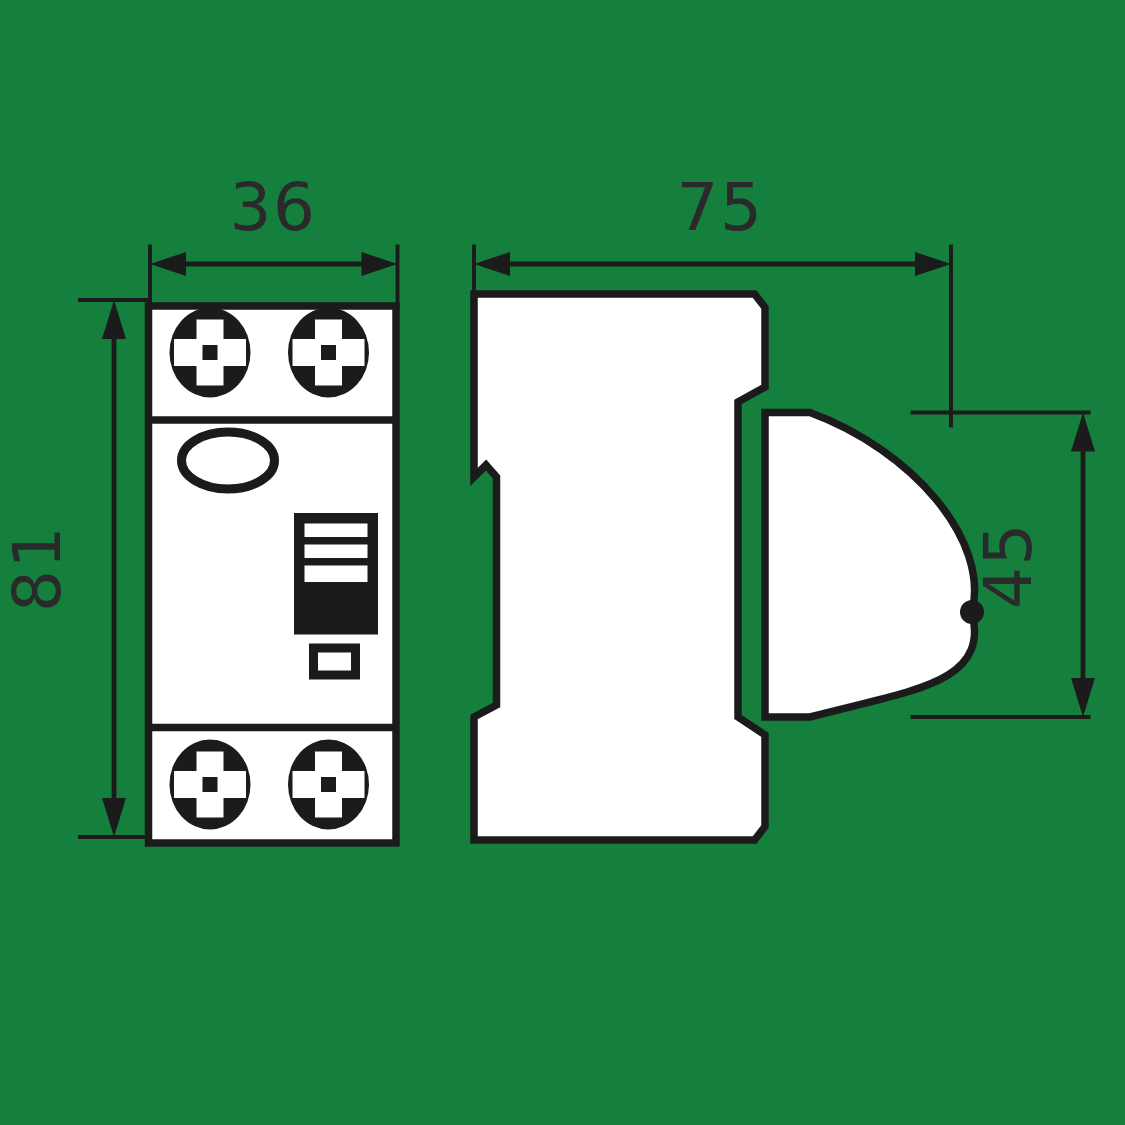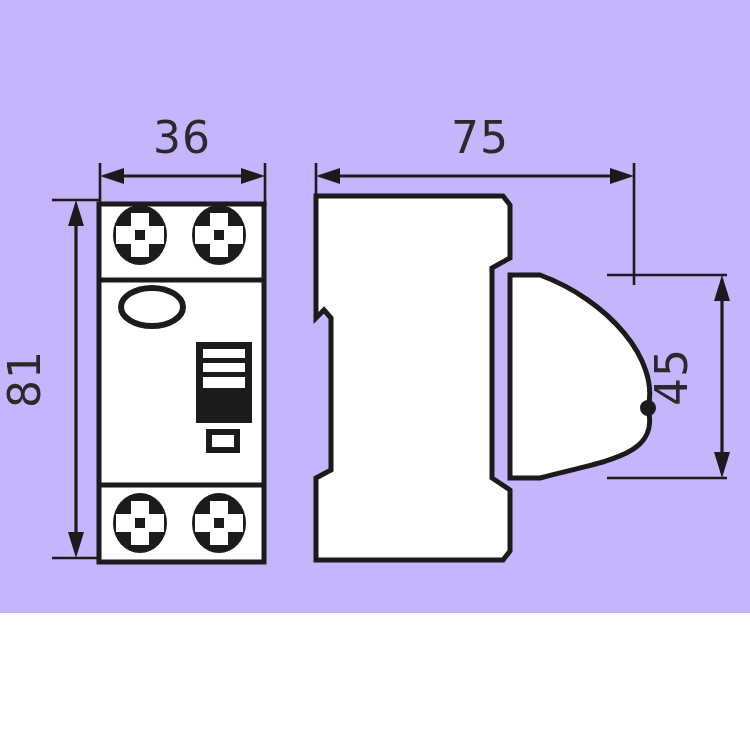--- a/index.html
+++ b/index.html
@@ -9,22 +9,22 @@
   }
   body {
     width: 750px;
     height: 750px;
     font-family: "Liberation Sans", sans-serif;
     overflow: hidden;
   }
   #drawing-root {
     position: relative;
     width: 750px;
-    height: 613px;
-    background: #c4b5fd;
+    height: 750px;
+    background: #15803d;
   }
   svg.tech-drawing {
     display: block;
     width: 750px;
     height: 750px;
   }
   .outline {
     fill: #ffffff;
     stroke: #1b1b1b;
     stroke-width: 5;

